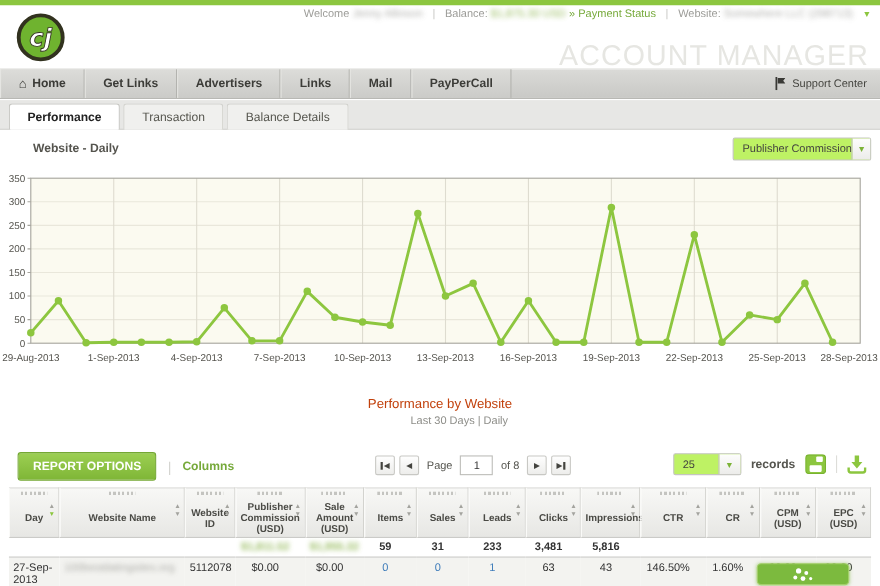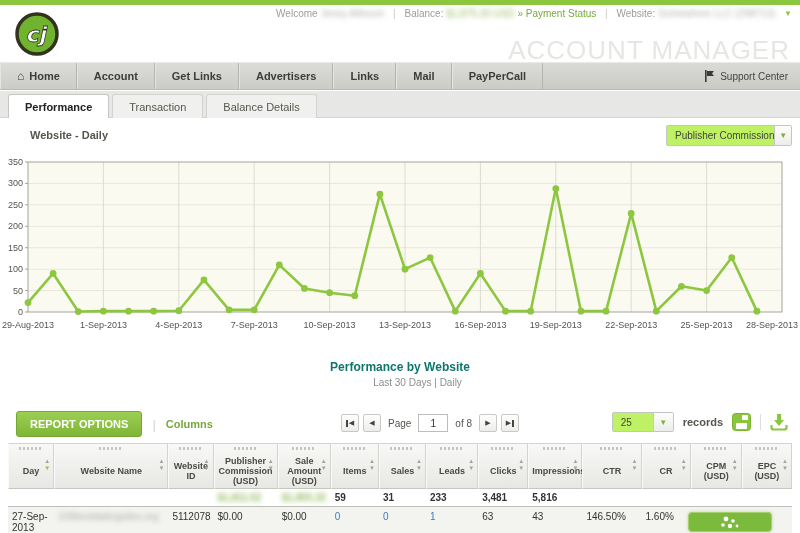--- a/index.html
+++ b/index.html
@@ -45,21 +45,21 @@
   .select{position:absolute;display:flex;align-items:stretch;border:1px solid #c5c5c1;border-radius:2px;
           background:#bef264;height:21px;cursor:pointer;}
   .metric-select{right:8px;top:125px;width:126px;}
   .select .val{flex:1;font-size:10px;color:#44443f;line-height:19px;padding-left:8px;white-space:nowrap;}
   .select .arrow{width:20px;border-left:1px solid #c6c6c2;background:linear-gradient(#fdfdfc,#ececea);
                  display:flex;align-items:center;justify-content:center;color:#7cb337;font-size:8px;}
 
   
   .chart{position:absolute;left:0;top:156px;width:800px;height:182px;}
   .caption{position:absolute;left:0;top:360px;width:800px;text-align:center;}
-  .caption .t{font-size:12px;font-weight:bold;color:#0f766e;}
+  .caption .t{font-size:12px;font-weight:normal;color:#c2410c;}
   .caption .s{font-size:10px;color:#8d8d88;margin-top:3px;margin-left:35px;}
 
   
   .toolbar{position:absolute;left:0;top:404px;width:800px;height:36px;}
   .tb-left{position:absolute;left:16px;top:7px;display:flex;align-items:center;gap:10px;}
   .btn-green{background:linear-gradient(#9ccf52,#7fb637);color:#fff;font-size:11px;font-weight:bold;
              padding:6px 13px;border-radius:3px;border:1px solid #74a833;cursor:pointer;}
   .tb-div{color:#d4d4d0;font-size:13px;}
   .columns-link{color:#76a93a;font-size:11px;font-weight:bold;cursor:pointer;}
   .pager{position:absolute;left:341px;top:10px;display:flex;align-items:center;gap:4px;
@@ -86,21 +86,21 @@
           font-size:9px;font-weight:bold;color:#4a4a45;text-align:center;line-height:10px;
           background:linear-gradient(#f8f8f6,#e7e7e4);
           border:1px solid #d3d3cf;border-left-color:#fafaf8;border-bottom:1px solid #c6c6c2;cursor:pointer;}
   .handle{position:absolute;top:3px;left:50%;margin-left:-12px;width:24px;height:3px;
           background:repeating-linear-gradient(90deg,#c4c4c0 0 2px,transparent 2px 4px);}
   .sort{position:absolute;right:3px;top:50%;margin-top:-8px;display:flex;flex-direction:column;
         line-height:7px;font-size:6px;color:#a3a39e;font-style:normal;}
   .sort i{font-style:normal;}
   .sort i.on{color:#8cc63f;}
   .rpt td{font-size:10px;color:#333;padding:2px 4px;line-height:11px;vertical-align:top;background:#fff;}
-  .rpt td.num{text-align:left;padding-right:13px;margin-top:38px;}
+  .rpt td.num{text-align:center;padding-right:13px;margin-top:38px;}
   .rpt tr.totals td{font-weight:bold;border-bottom:1px solid #bdbdb9;padding-top:3px;padding-bottom:3px;}
   .rpt tr.r0 td{background:#f3f3f0;border-bottom:1px solid #e5e5e1;padding-top:4px;}
   .lnk{color:#3e7cba;}
   .site{color:#9a9a95;}
 
   
   .hover-badge{position:absolute;left:688px;top:512px;width:84px;height:20px;background:#7cba3e;
                border:1px solid #a5d06c;border-radius:4px;box-shadow:0 0 3px rgba(124,186,62,.5);
                display:flex;align-items:center;justify-content:center;}
 </style>
@@ -128,23 +128,20 @@
       <span class="w-caret">▼</span>
     </div>
     <div class="watermark">ACCOUNT MANAGER</div>
   </div>
 
   <div class="nav">
     <div id="nav-tabs" style="display:flex;">
         <div class="nav-tab">
           <span class="home-icon">⌂</span>
           <span>Home</span>
-        </div>
-        <div class="nav-tab">
-          <span>Account</span>
         </div>
         <div class="nav-tab">
           <span>Get Links</span>
         </div>
         <div class="nav-tab">
           <span>Advertisers</span>
         </div>
         <div class="nav-tab">
           <span>Links</span>
         </div>

